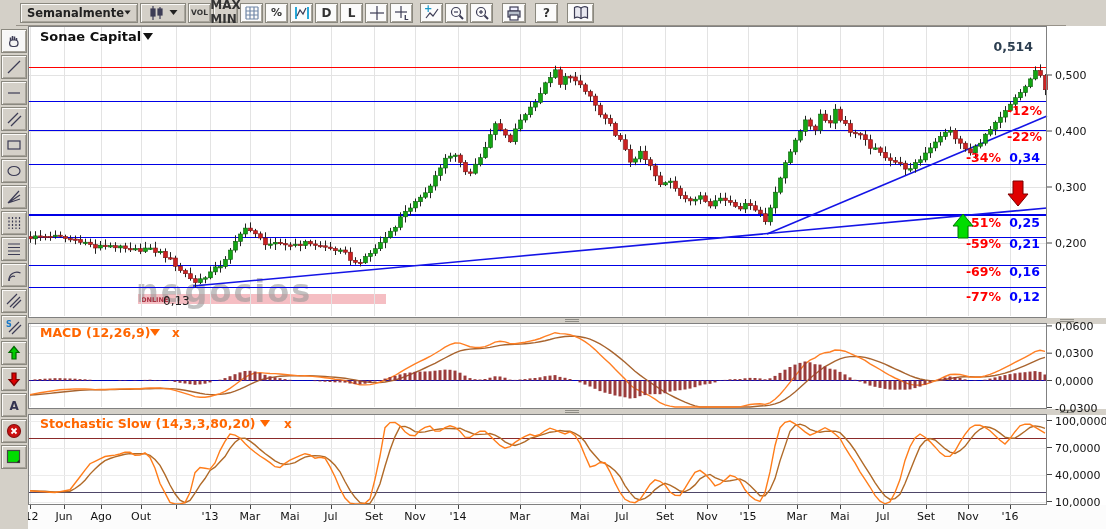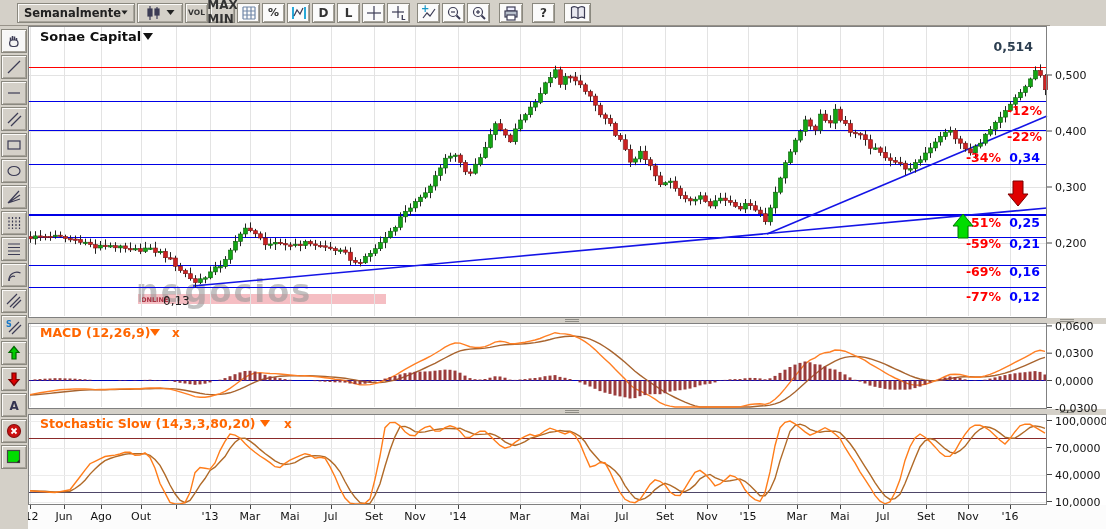--- a/index.html
+++ b/index.html
@@ -1,19 +1,19 @@
 <!DOCTYPE html>
 <html><head>
 <meta charset="utf-8">
 <style>
   html,body{margin:0;padding:0;background:#7a7a7a;}
   .stage{position:relative;width:1106px;height:529px;background:#d4d0c8;overflow:hidden;
          font-family:"DejaVu Sans", sans-serif;}
-  .toolbar{position:absolute;top:0;left:0;width:1050px;height:26px;background:#d4d0c8;
-           border-bottom:1px solid #979289;display:flex;align-items:center;padding:0 16px;box-sizing:border-box;}
+  .toolbar{position:absolute;top:0;left:16px;width:1050px;height:26px;background:#d4d0c8;
+           border-bottom:1px solid #979289;display:flex;align-items:center;padding:0 3px;box-sizing:border-box;}
   .tbtn{height:20px;box-sizing:border-box;display:flex;align-items:center;justify-content:center;
         background:#d4d0c8;border:1px solid #8a887f;box-shadow:inset 1px 1px 0 #fbfaf8, inset -1px -1px 0 #a8a49b;
         margin:0 1px;font-weight:bold;font-size:11px;color:#333;cursor:default;user-select:none;}
   .tbtn.white{background:#fbfbfb;}
   .tbtn.dd{justify-content:space-between;padding:0 6px;color:#222;}
   .tbtn .cap{font-weight:bold;font-size:11.5px;color:#222;}
   .two{font-size:12px;line-height:1.1;font-weight:bold;text-align:left;color:#333;}
   .lbar{position:absolute;top:26px;left:0;width:28px;height:503px;background:#d4d0c8;
         display:flex;flex-direction:column;align-items:center;padding-top:2px;box-sizing:border-box;}
   .ltbtn{width:24px;height:22px;margin:1px 0;display:flex;align-items:center;justify-content:center;

